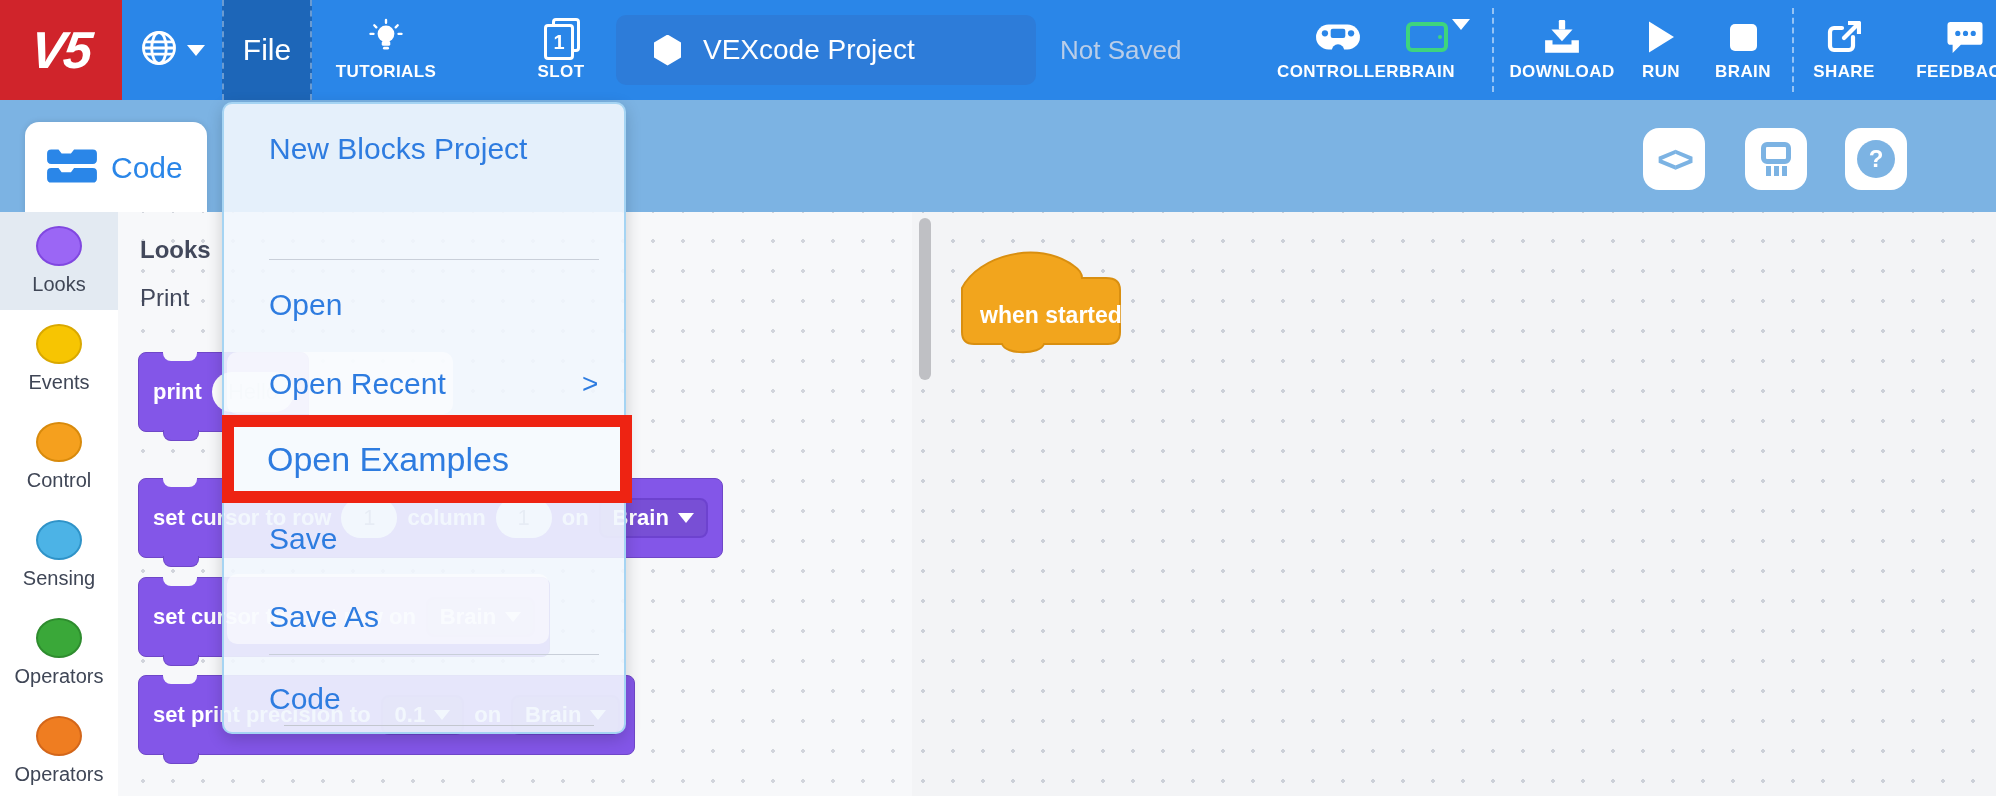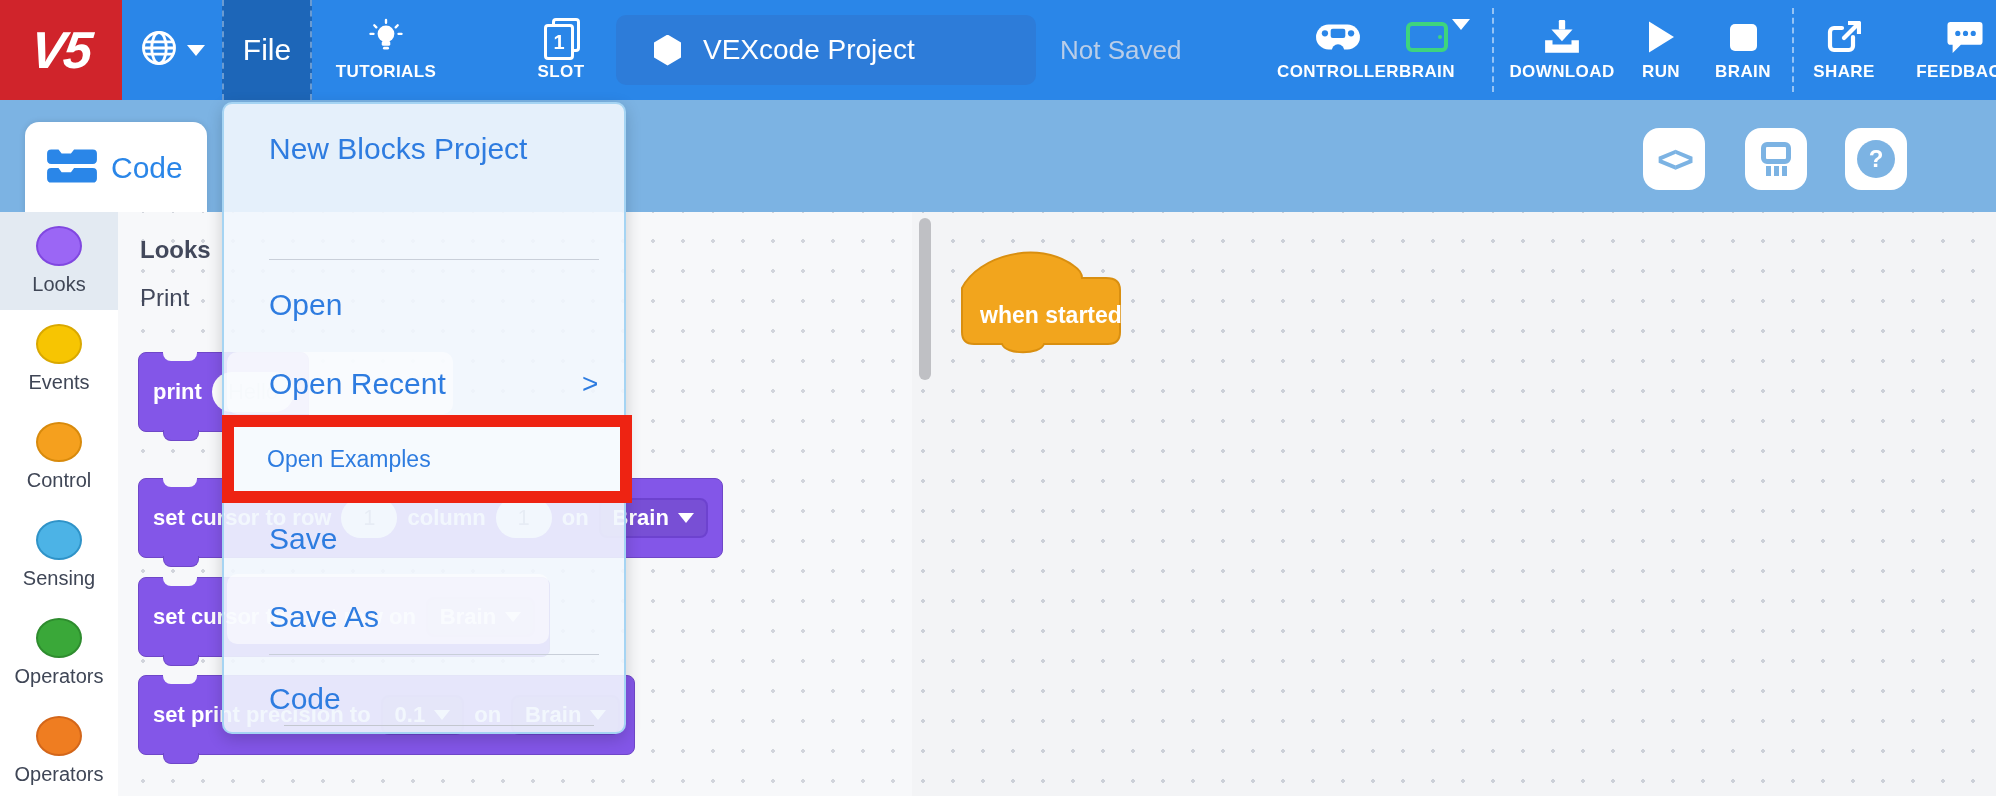--- a/index.html
+++ b/index.html
@@ -88,21 +88,21 @@
 
   
   .menu{position:absolute;left:222px;top:102px;width:404px;height:632px;background:rgba(241,246,253,.9);
         border:2px solid #a5d4f3;border-radius:10px;box-shadow:0 5px 16px rgba(0,0,0,.18);box-sizing:border-box;}
   .mi{position:absolute;left:45px;height:40px;display:flex;align-items:center;font-size:30px;color:#2e7ce0;white-space:nowrap;}
   .mdiv{position:absolute;left:45px;width:330px;border-top:1.5px solid #c9cfd9;}
   .hlrow{position:absolute;background:rgba(255,255,255,.55);border-radius:10px;}
   .submenu-arrow{position:absolute;left:358px;top:260px;height:40px;display:flex;align-items:center;font-size:28px;color:#2e7ce0;}
   .redbox{position:absolute;left:-2px;top:311px;width:410px;height:88px;border:12px solid #ee2312;background:#f6fafe;box-sizing:border-box;
           display:flex;align-items:center;padding-left:33px;}
-  .redbox .mi-in{font-size:23px;color:#2e7ce0;white-space:nowrap;}
+  .redbox .mi-in{font-size:34px;color:#2e7ce0;white-space:nowrap;}
 </style>
 </head>
 <body>
 
 <div id="app">
 
   <div class="topbar">
     <div class="logo">
       <span>V5</span>
     </div>

